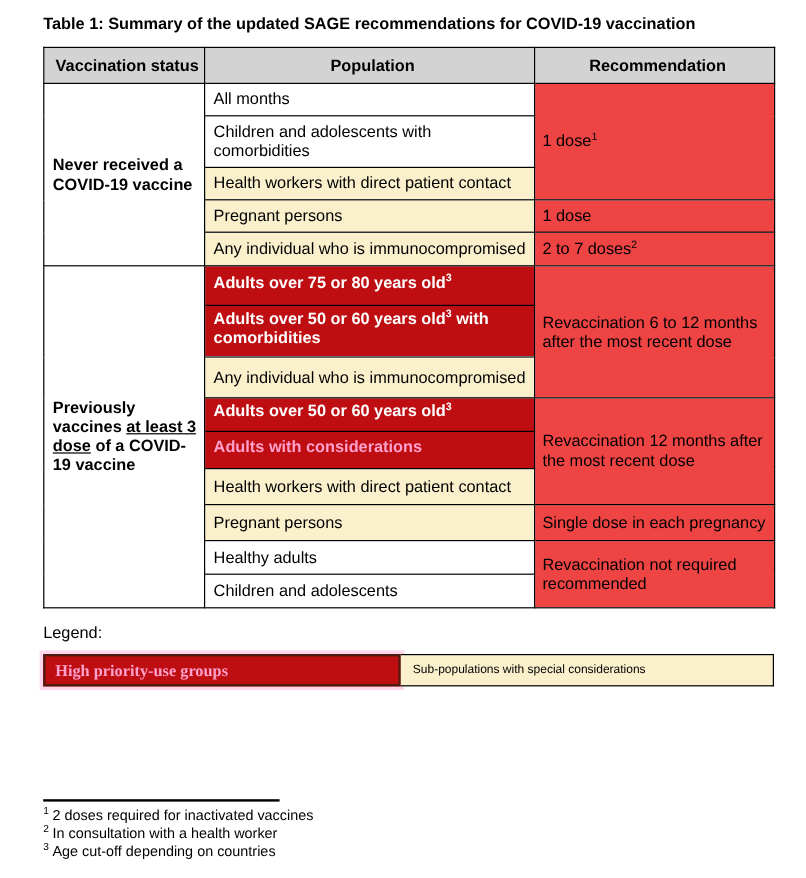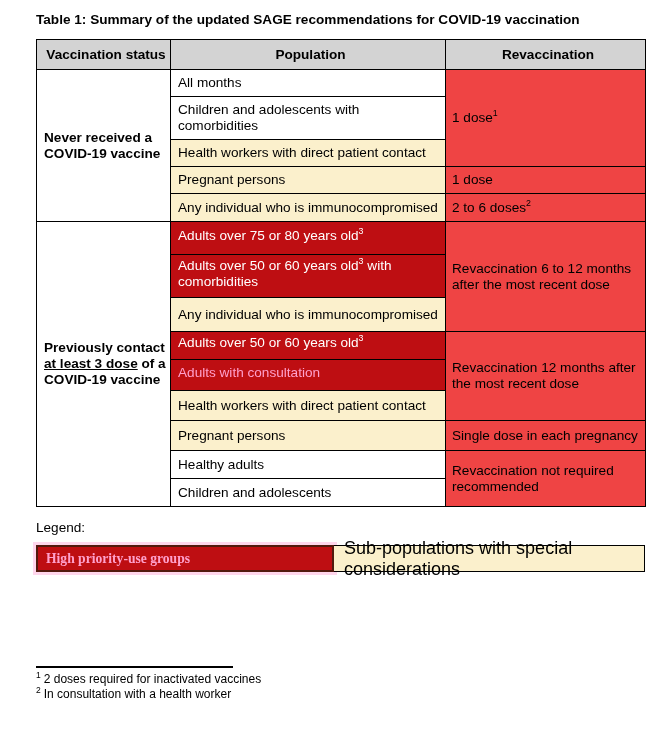--- a/index.html
+++ b/index.html
@@ -33,21 +33,21 @@
     background: var(--gray);
     font-weight: bold;
     text-align: center;
     height: 30px;
     padding: 5px 2px 5px 7px;
   }
   td.status { padding: 5px 4px 5px 7px; text-align: left; background: #ffffff; font-weight: bold; }
   td.pop    { padding: 5px 7px; background: #ffffff; }
   td.rec    { padding: 5px 5px 5px 6px; background: #ef4444; }
   td.cream  { background: var(--cream); }
-  td.red    { background: var(--red); color: #ffffff; font-weight: normal; padding-top: 2px; padding-bottom: 7px; }
+  td.red    { background: var(--red); color: #ffffff; font-weight: bold; padding-top: 2px; padding-bottom: 7px; }
   td.pink-hl {
     color: var(--pinktext);
     border-top: 2px solid var(--maroon);
     border-bottom: 2px solid var(--maroon);
     box-shadow: -5px 0 0 var(--pinkglow), 5px 0 0 var(--pinkglow);
   }
   .u { text-decoration: underline; }
   sup { font-size: 0.65em; line-height: 0; vertical-align: super; }
 
   .legend-label { margin-top: 13px; font-size: 13.6px; line-height: 16px; }
@@ -62,21 +62,21 @@
     font-weight: bold; font-size: 13.6px;
     padding: 0 8px;
     font-family: Liberation Serif, serif;
   }
   .legend-special {
     width: 311px; height: 27px;
     display: flex; align-items: center;
     background: var(--cream);
     border: 1px solid #000000;
     border-left: none;
-    font-size: 18px;
+    font-size: 10px;
     padding: 0 10px;
   }
 
   .fn-sep { width: 197px; border-top: 2px solid #000000; margin-top: 94px; }
   .footnotes { margin-top: 4px; font-size: 12px; line-height: 15px; }
   .footnotes .fn sup { margin-right: 3px; font-size: 8.5px; }
 </style>
 </head>
 <body>
 
@@ -87,60 +87,60 @@
   <table class="sage">
     <colgroup>
       <col style="width:134px">
         <col style="width:275px">
         <col style="width:200px">
     </colgroup>
     <tbody>
         <tr>
       <th>Vaccination status</th>
       <th>Population</th>
-      <th>Revaccination</th>
+      <th>Recommendation</th>
     </tr>
 
     <tr style="height:27px">
       <td class="status" rowspan="5"><span>Never received a COVID-19 vaccine</span></td>
       <td class="pop"><span>All months</span><sup></sup><span></span></td>
       <td class="rec" rowspan="3"><span>1 dose</span><sup>1</sup></td>
     </tr>
     <tr style="height:43px">
       <td class="pop"><span>Children and adolescents with comorbidities</span><sup></sup><span></span></td>
     </tr>
     <tr style="height:27px">
       <td class="pop cream"><span>Health workers with direct patient contact</span><sup></sup><span></span></td>
     </tr>
     <tr style="height:27px">
       <td class="pop cream"><span>Pregnant persons</span><sup></sup><span></span></td>
       <td class="rec"><span>1 dose</span><sup></sup></td>
     </tr>
     <tr style="height:28px">
       <td class="pop cream"><span>Any individual who is immunocompromised</span><sup></sup><span></span></td>
-      <td class="rec"><span>2 to 6 doses</span><sup>2</sup></td>
+      <td class="rec"><span>2 to 7 doses</span><sup>2</sup></td>
     </tr>
 
     <tr style="height:33px">
-      <td class="status" rowspan="9"><span>Previously contact </span><span class="u">at least 3 dose</span><span> of a COVID-19 vaccine</span></td>
+      <td class="status" rowspan="9"><span>Previously vaccines </span><span class="u">at least 3 dose</span><span> of a COVID-19 vaccine</span></td>
       <td class="pop red"><span>Adults over 75 or 80 years old</span><sup>3</sup><span></span></td>
       <td class="rec" rowspan="3"><span>Revaccination 6 to 12 months after the most recent dose</span><sup></sup></td>
     </tr>
     <tr style="height:43px">
       <td class="pop red"><span>Adults over 50 or 60 years old</span><sup>3</sup><span> with comorbidities</span></td>
     </tr>
     <tr style="height:34px">
       <td class="pop cream"><span>Any individual who is immunocompromised</span><sup></sup><span></span></td>
     </tr>
     <tr style="height:28px">
       <td class="pop red"><span>Adults over 50 or 60 years old</span><sup>3</sup><span></span></td>
       <td class="rec" rowspan="3"><span>Revaccination 12 months after the most recent dose</span><sup></sup></td>
     </tr>
     <tr style="height:31px">
-      <td class="pop red pink-hl"><span>Adults with consultation</span><sup></sup><span></span></td>
+      <td class="pop red pink-hl"><span>Adults with considerations</span><sup></sup><span></span></td>
     </tr>
     <tr style="height:30px">
       <td class="pop cream"><span>Health workers with direct patient contact</span><sup></sup><span></span></td>
     </tr>
     <tr style="height:30px">
       <td class="pop cream"><span>Pregnant persons</span><sup></sup><span></span></td>
       <td class="rec"><span>Single dose in each pregnancy</span><sup></sup></td>
     </tr>
     <tr style="height:28px">
       <td class="pop"><span>Healthy adults</span><sup></sup><span></span></td>
@@ -155,15 +155,16 @@
   <div class="legend-label">Legend:</div>
   <div class="legend-row">
     <div class="legend-high">High priority-use groups</div>
     <div class="legend-special">Sub-populations with special considerations</div>
   </div>
 
   <div class="fn-sep"></div>
   <div class="footnotes">
     <div class="fn"><sup>1</sup><span>2 doses required for inactivated vaccines</span></div>
     <div class="fn"><sup>2</sup><span>In consultation with a health worker</span></div>
+    <div class="fn"><sup>3</sup><span>Age cut-off depending on countries</span></div>
   </div>
 
 </div>
 
 </body></html>

